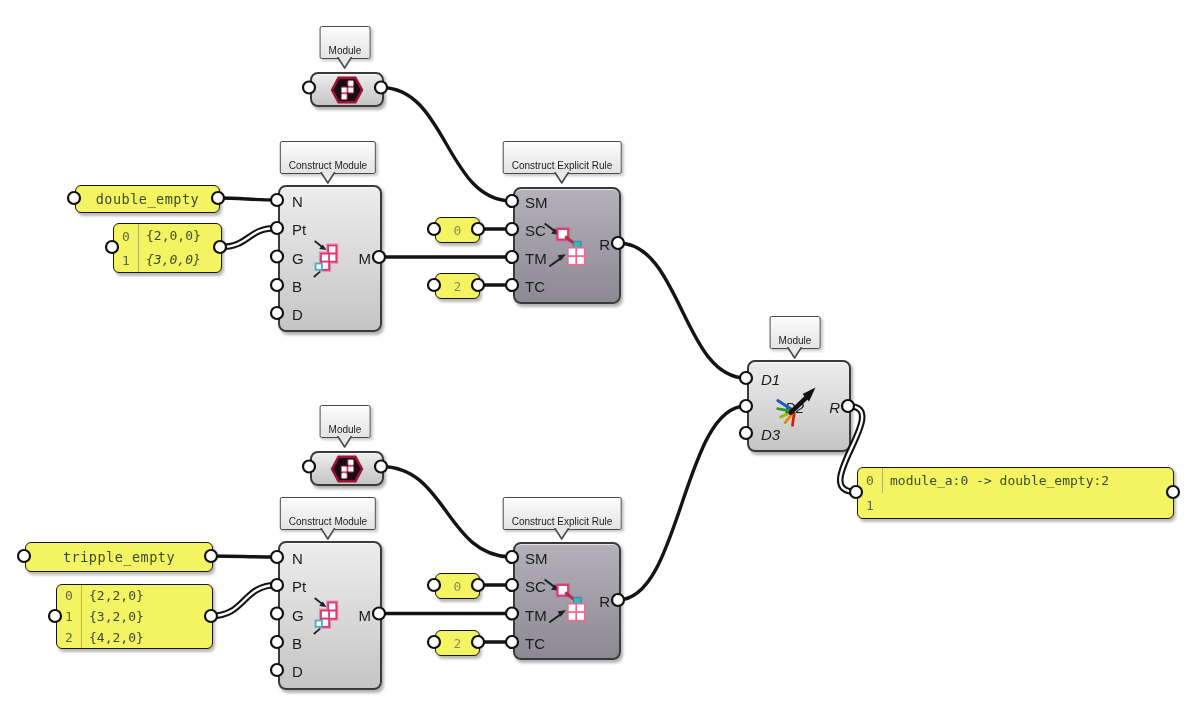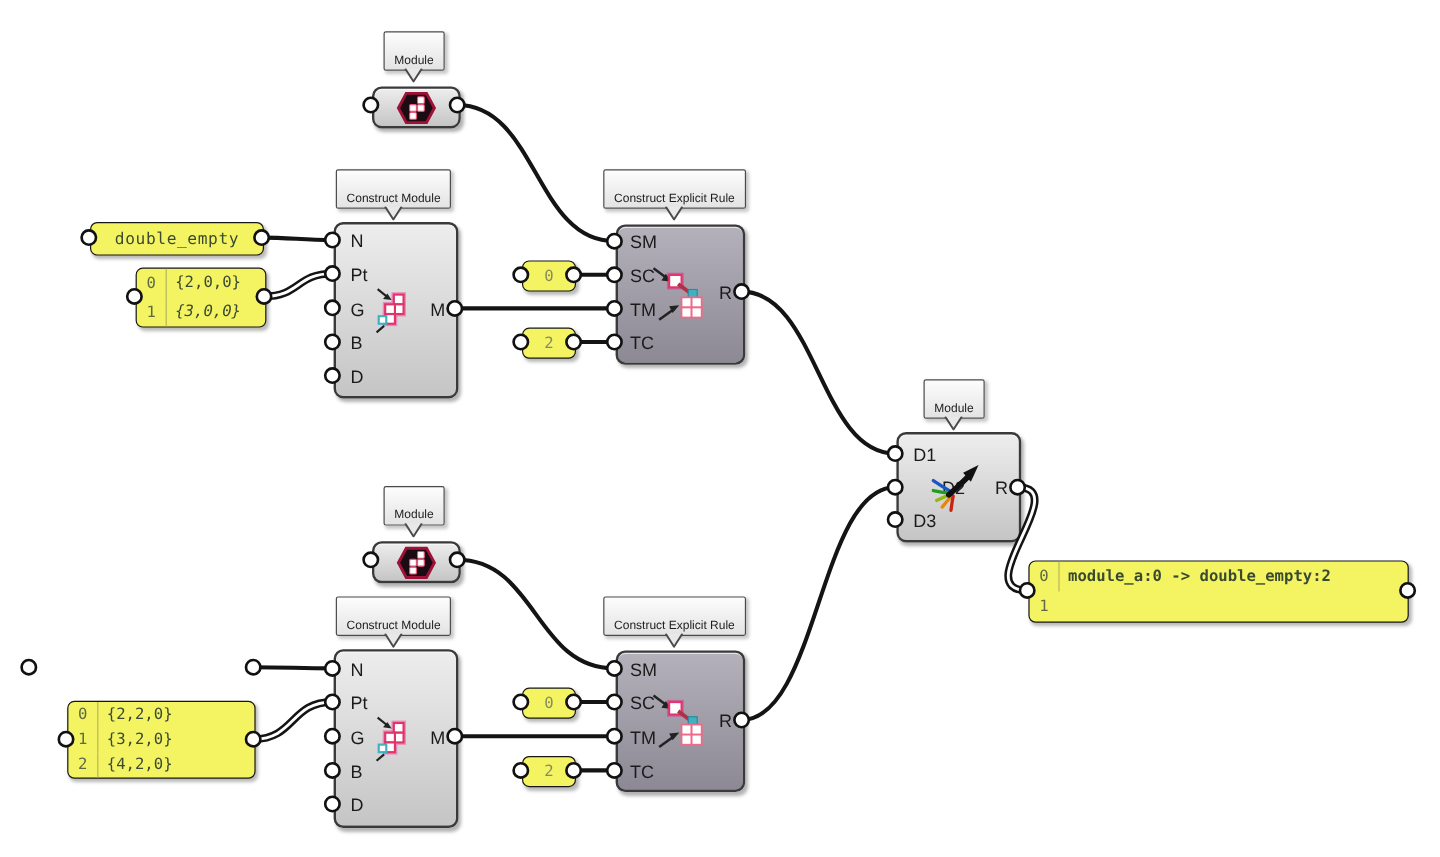--- a/index.html
+++ b/index.html
@@ -208,21 +208,21 @@
         <rect x="31" y="30" width="9" height="9"></rect>
           <rect x="40" y="30" width="9" height="9"></rect>
         <rect x="31" y="39" width="9" height="9"></rect>
           <rect x="40" y="39" width="9" height="9"></rect>
       </g>
       <line x1="11" y1="50" x2="25" y2="40" stroke="#222" stroke-width="2.2"></line>
       <polygon points="29,37 20,38 23,44" fill="#222"></polygon>
     </svg>
   </div>
 
-  <div class="comp" style="left:747px;top:360px;width:100px;height:88px;">
+  <div class="comp" style="left:747px;top:360px;width:100px;height:88px;font-style:italic;">
     <span class="portlabel inlabel" style="top:7px;">D1</span>
     <span class="portlabel inlabel" style="top:35px;margin-left:24px;">D2</span>
     <span class="portlabel inlabel" style="top:62px;">D3</span>
     <span class="portlabel outlabel" style="top:35px;">R</span>
     <svg class="icon" style="left:26px;top:23px;" width="46" height="42" viewBox="0 0 50 44">
       <g fill="none" stroke-width="3" stroke-linecap="round">
         <path d="M3,16 Q12,22 19,26" stroke="#1b56c4"></path>
         <path d="M3,25 Q12,27 19,27" stroke="#1f9e1f"></path>
         <path d="M6,34 Q13,31 19,28" stroke="#95b80e"></path>
         <path d="M11,40 Q16,34 20,29" stroke="#e8860a"></path>
@@ -248,20 +248,23 @@
     </div>
   </div>
 
   <div class="panel mini" style="left:435px;top:217px;width:43px;height:24px;">
     <span>0</span>
   </div>
   <div class="panel mini" style="left:435px;top:273px;width:43px;height:24px;">
     <span>2</span>
   </div>
 
+  <div class="panel center" style="left:25px;top:542px;width:186px;height:28px;">
+    <span>tripple_empty</span>
+  </div>
 
   <div class="panel" style="left:56px;top:584px;width:155px;height:63px;">
     <div class="prow" style="height:21px;">
       <span class="pidx">0</span>
       <span class="pval" style="line-height:21px;height:21px;">{2,2,0}</span>
     </div>
     <div class="prow" style="height:21px;">
       <span class="pidx">1</span>
       <span class="pval" style="line-height:21px;height:21px;">{3,2,0}</span>
     </div>
@@ -274,21 +277,21 @@
   <div class="panel mini" style="left:435px;top:573px;width:43px;height:24px;">
     <span>0</span>
   </div>
   <div class="panel mini" style="left:435px;top:630px;width:43px;height:24px;">
     <span>2</span>
   </div>
 
   <div class="panel" style="left:857px;top:467px;width:315px;height:50px;">
     <div class="prow" style="height:25px;">
       <span class="pidx">0</span>
-      <span class="pval" style="line-height:25px;height:25px;font-weight:bold;">module_a:0 -&gt; double_empty:2</span>
+      <span class="pval" style="line-height:25px;height:25px;">module_a:0 -&gt; double_empty:2</span>
     </div>
     <div class="prow" style="height:25px;">
       <span class="pidx">1</span>
     </div>
   </div>
 
   <svg class="overlay" width="1200" height="714" viewBox="0 0 1200 714">
 
     <path class="wire" d="M381,87.5 C447,87.5 446,201 512,201"></path>
     <path class="wire" d="M218,198 C242,198 252,200 277,200"></path>

